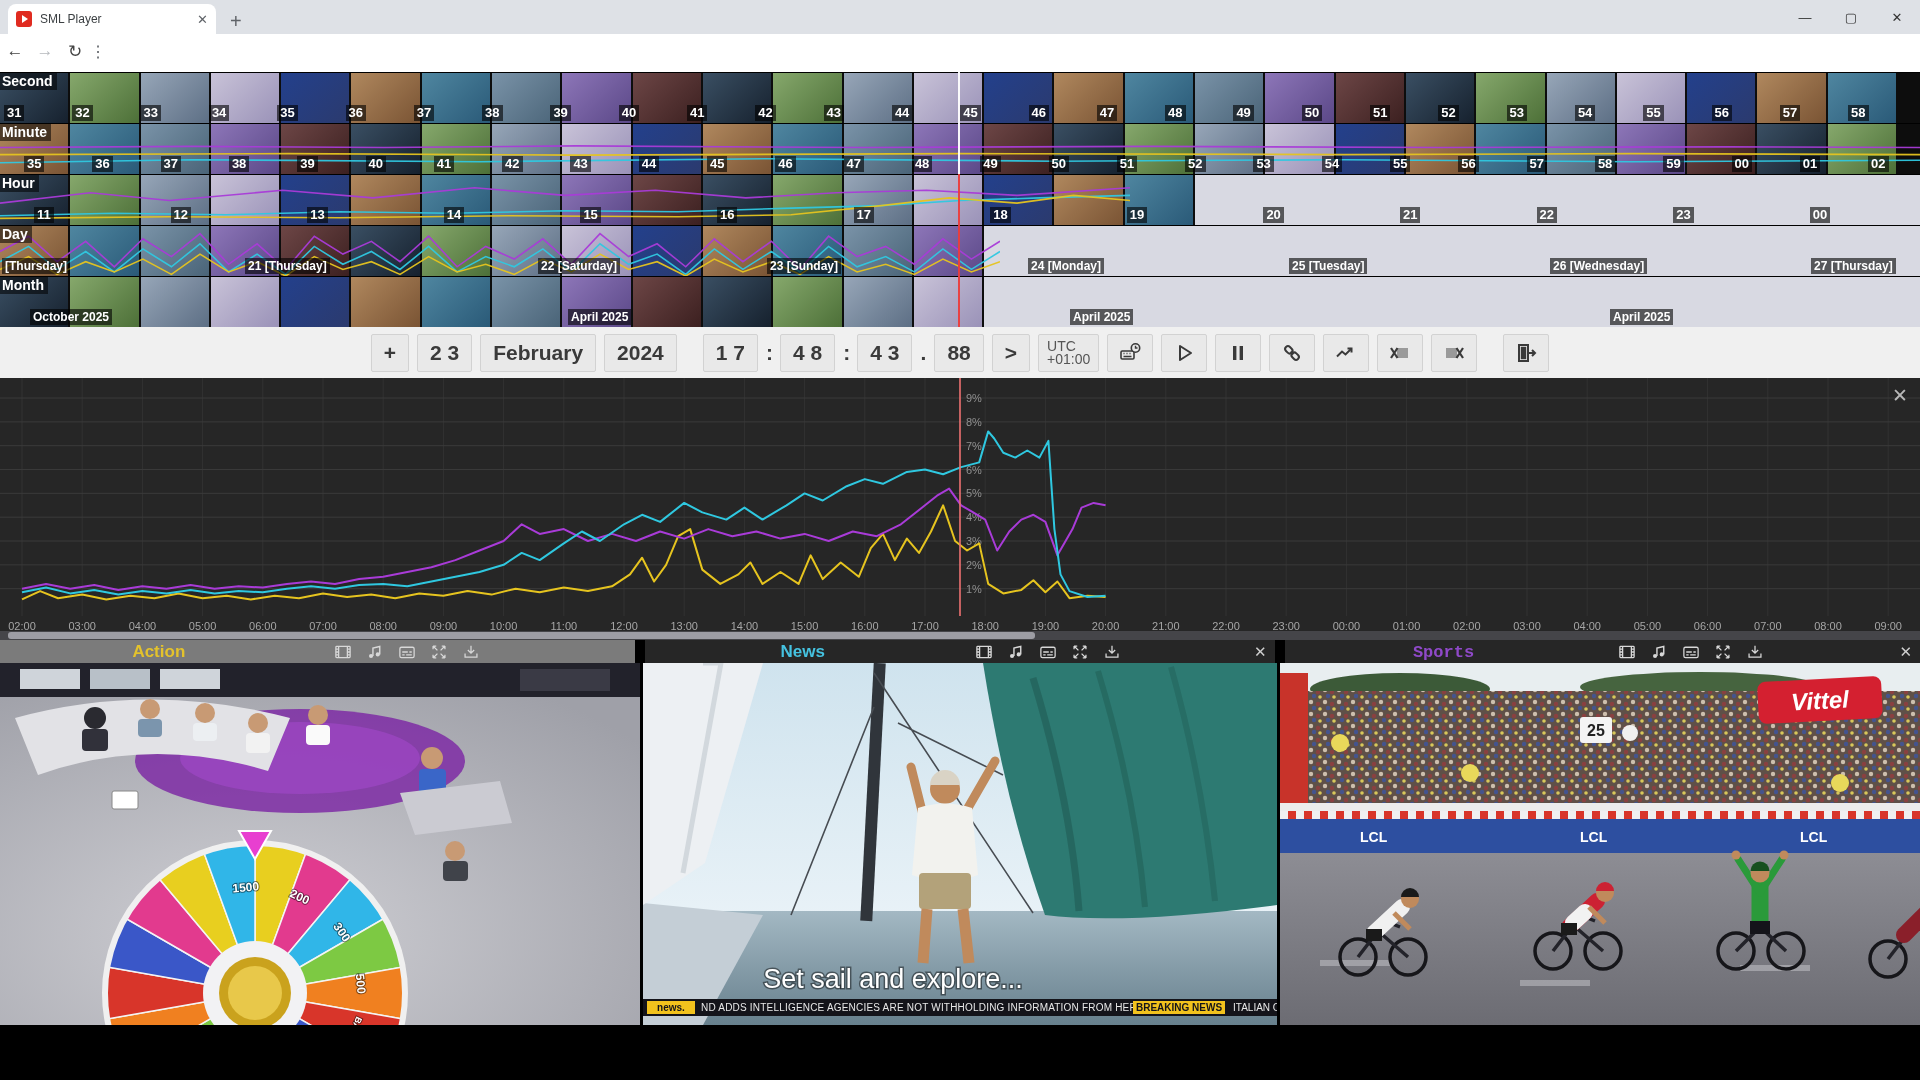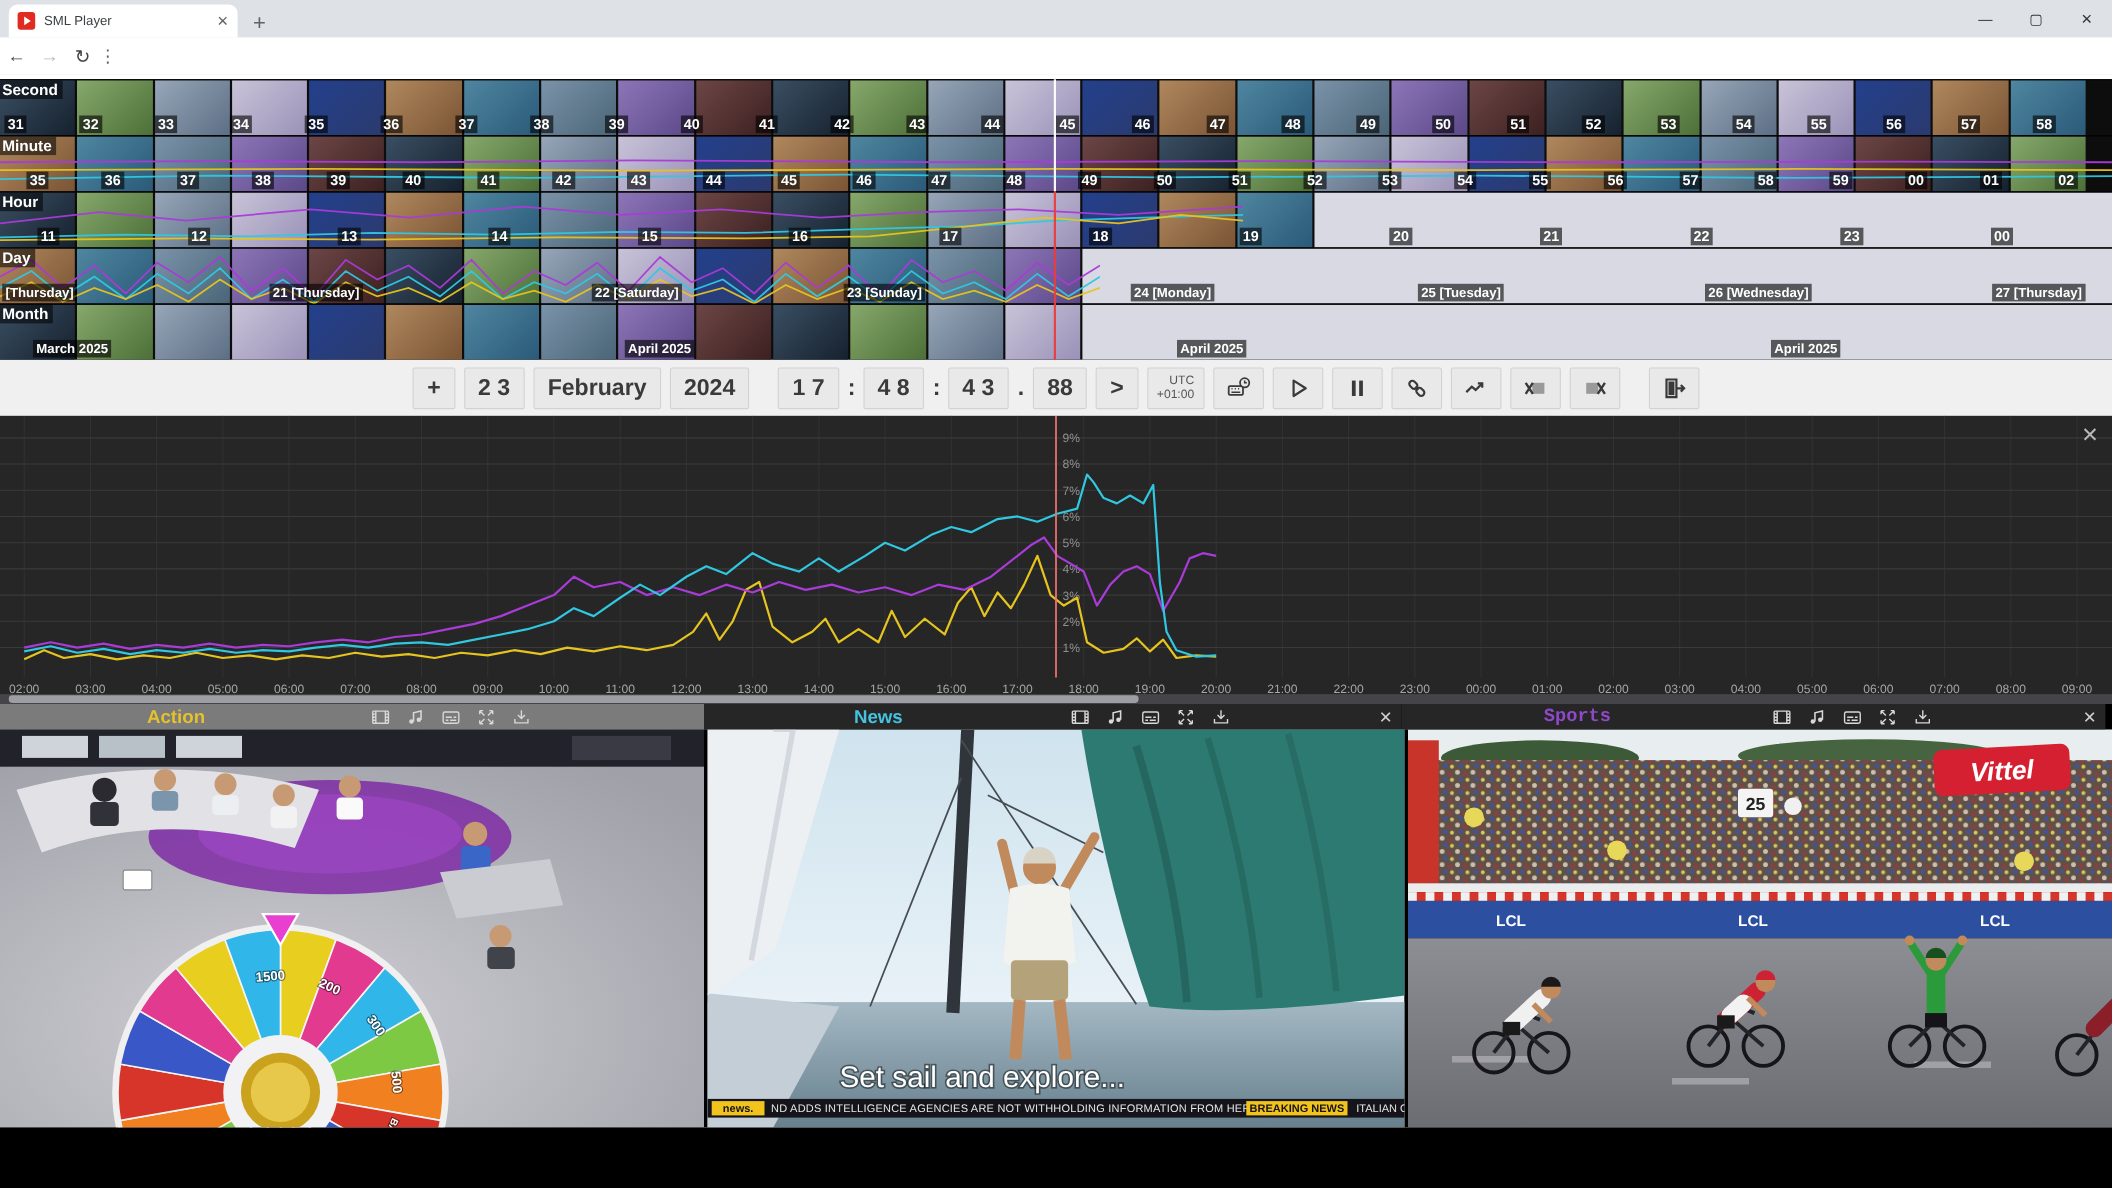--- a/index.html
+++ b/index.html
@@ -57,31 +57,31 @@
   .t9{background:linear-gradient(135deg,#c9c3d8,#9a92b8);}
 
   
   .controlbar{height:51px;background:#f0f0f0;display:flex;align-items:center;justify-content:center;gap:8px;}
   .cbtn{background:#e9e9e9;border:1px solid #d2d2d2;border-radius:2px;color:#3a3a3a;
         height:38px;display:flex;align-items:center;justify-content:center;
         font-size:21px;font-weight:bold;padding:0 12px;box-sizing:border-box;}
   .cbtn.icon{width:46px;padding:0;}
   .cbtn svg{stroke:#3a3a3a;fill:none;stroke-width:2;}
   .sep{font-size:21px;font-weight:bold;color:#3a3a3a;width:6px;text-align:center;}
-  .utc{font-size:11px;font-weight:normal;line-height:13px;text-align:right;color:#555;padding:0 8px;}
+  .utc{font-size:14px;font-weight:normal;line-height:13px;text-align:left;color:#555;padding:0 8px;}
   .gap-l{width:10px;}
 
   
   .chart{height:262px;background:#262626;position:relative;}
   .chart-close{position:absolute;top:6px;right:12px;color:#b8b8b8;font-size:19px;z-index:5;}
   .scrollbar{position:absolute;left:0;bottom:0;height:9px;width:100%;background:#454549;}
   .scroll-thumb{position:absolute;left:8px;top:1px;height:7px;width:1027px;background:#9d9da4;border-radius:3px;}
 
   
-  .headers{height:23px;display:flex;gap:0;background:#000;}
+  .headers{height:23px;display:flex;gap:10px;background:#000;}
   .phead{position:relative;height:100%;}
   .phead .ptitle{position:absolute;left:25%;top:50%;transform:translate(-50%,-50%);
                  font-size:17px;font-weight:bold;}
   .picons{position:absolute;left:64%;top:50%;transform:translate(-50%,-50%);
           display:flex;gap:13px;align-items:center;}
   .picons svg{stroke:#d8d8d8;fill:none;stroke-width:1.6;display:block;}
   .pclose{position:absolute;right:8px;top:50%;transform:translateY(-50%);color:#cfcfcf;font-size:15px;}
 
   
   .videos{height:362px;display:flex;gap:3px;background:#000;}
@@ -332,21 +332,21 @@
           <div class="tile t1" style="width: 68.3px;"></div>
           <div class="tile t4" style="width: 68.3px;"></div>
           <div class="tile t7" style="width: 68.3px;"></div>
           <div class="tile t0" style="width: 68.3px;"></div>
           <div class="tile t3" style="width: 68.3px;"></div>
           <div class="tile t6" style="width: 68.3px;"></div>
           <div class="tile t9" style="width: 68.3px;"></div>
           <div class="empty-tail"></div>
         </div>
         <div class="rlabel">Month</div>
-        <div class="chip small" style="left: 30px;">March 2025</div>
+        <div class="chip small" style="left: 30px;">October 2025</div>
         <div class="chip small" style="left: 568px;">April 2025</div>
         <div class="chip small" style="left: 1070px;">April 2025</div>
         <div class="chip small" style="left: 1610px;">April 2025</div>
       </div>
     </div>
 
   <div class="controlbar">
     <div class="cbtn">+</div>
     <div class="cbtn">2 3</div>
     <div class="cbtn">February</div>

